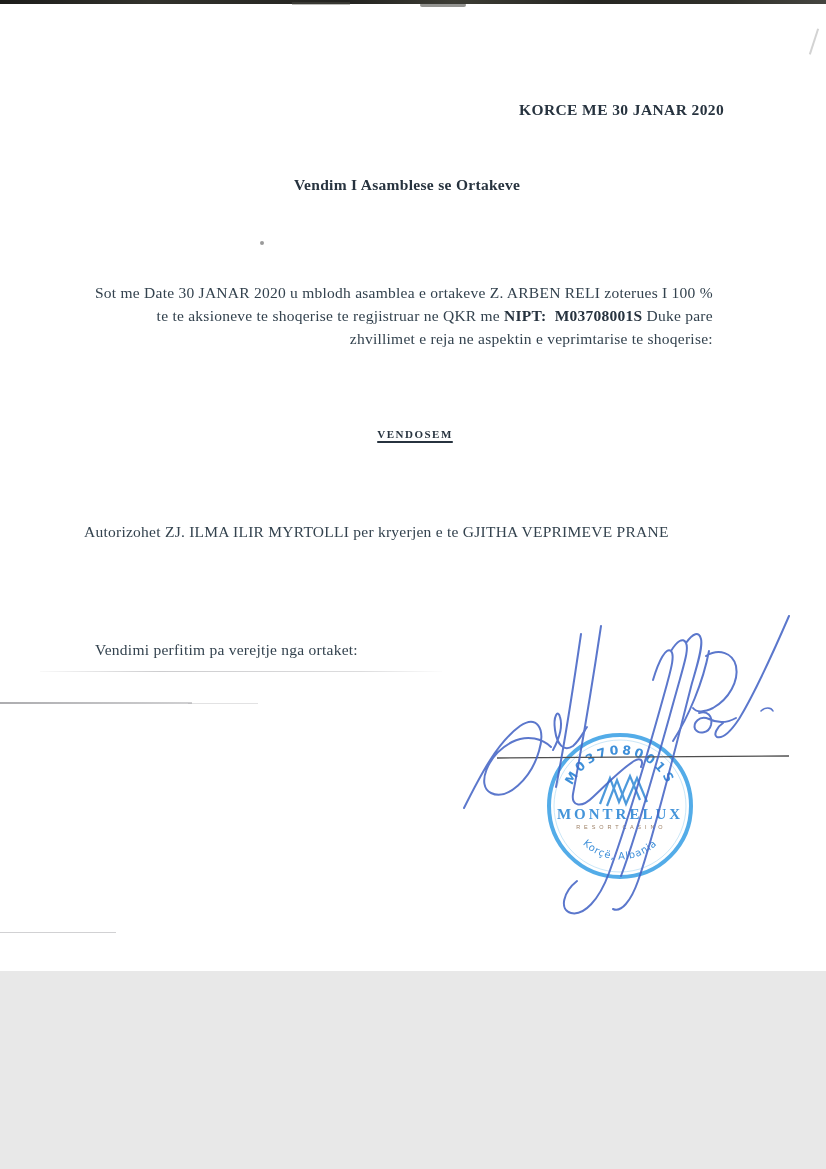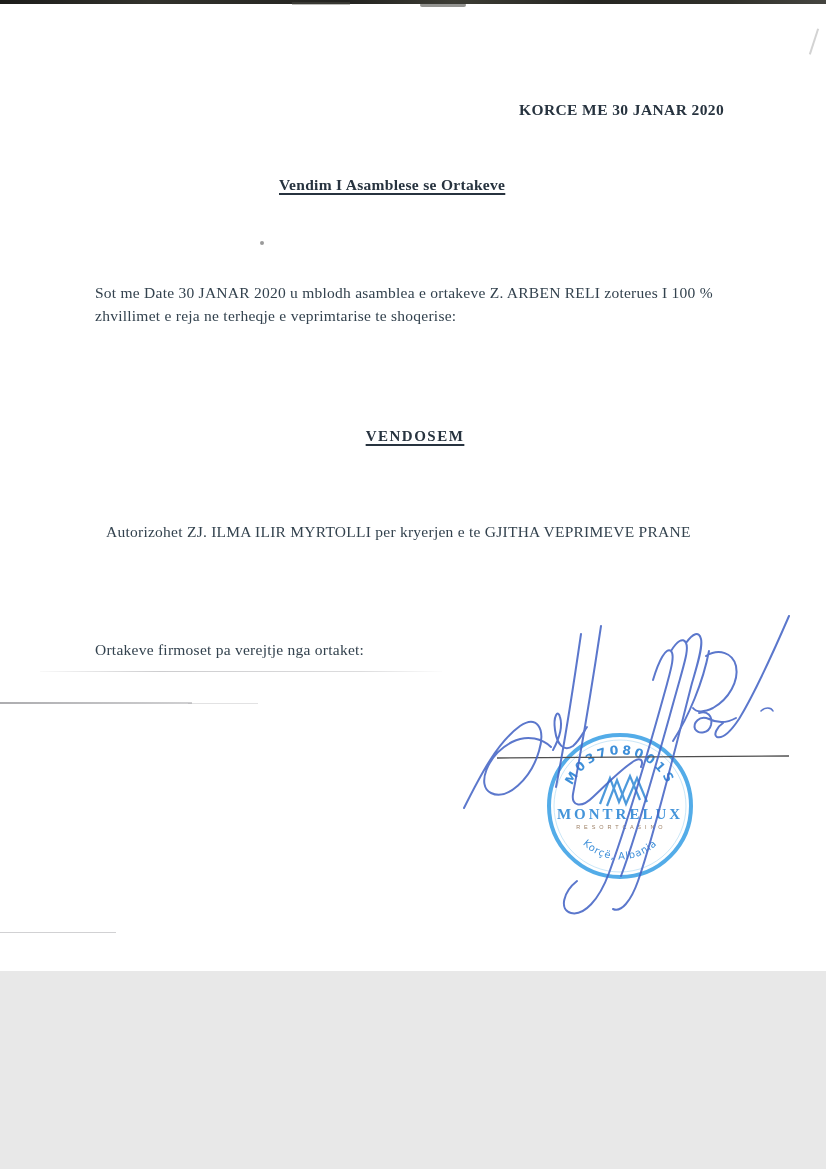--- a/index.html
+++ b/index.html
@@ -20,41 +20,41 @@
   .scan-smudge1{position:absolute;left:420px;top:3px;width:46px;height:4px;background:rgba(58,58,52,.55);filter:blur(.6px);border-radius:2px;}
   .scan-smudge2{position:absolute;left:292px;top:2px;width:58px;height:3px;background:rgba(86,86,78,.4);filter:blur(.7px);}
   .scan-dot{position:absolute;left:260px;top:241px;width:4px;height:4px;border-radius:50%;background:rgba(120,120,120,.75);}
   .scan-scratch{position:absolute;left:813px;top:28px;width:1.5px;height:27px;background:rgba(140,140,140,.38);transform:rotate(18deg);}
   .faint-line-1{position:absolute;left:40px;top:671px;width:402px;height:1px;background:linear-gradient(90deg,rgba(130,130,135,.05),rgba(130,130,135,.4) 30%,rgba(130,130,135,.28) 80%,rgba(130,130,135,.02));}
   .faint-line-2{position:absolute;left:0;top:702px;width:192px;height:1.5px;background:linear-gradient(90deg,rgba(105,105,110,.55),rgba(120,120,125,.35));}
   .faint-line-2b{position:absolute;left:188px;top:703px;width:70px;height:1px;background:rgba(150,150,155,.28);}
   .faint-line-3{position:absolute;left:0;top:932px;width:116px;height:1px;background:rgba(140,140,145,.4);}
   .faint-line-4{position:absolute;left:0;top:1099px;width:826px;height:1px;background:rgba(205,172,195,.45);}
   
-  .doc-text{position:absolute;font-size:15.5px;letter-spacing:.25px;line-height:23px;}
+  .doc-text{position:absolute;font-size:15.5px;letter-spacing:.25px;line-height:23px;text-align:right;}
   .tline{white-space:pre;}
   .tline span{white-space:pre;}
   .tline .b, .b{font-weight:bold;color:#27333f;}
   .date-line{
     position:absolute;left:519px;top:101px;
     font-weight:bold;font-size:15.5px;letter-spacing:.4px;color:#27333f;white-space:pre;
   }
   .main-title{
-    position:absolute;left:279px;top:176px;
+    position:absolute;left:294px;top:176px;
     font-weight:bold;font-size:15.5px;letter-spacing:.3px;color:#27333f;white-space:pre;
-    text-decoration:underline;text-underline-offset:3px;text-decoration-thickness:1.5px;
+    text-underline-offset:3px;text-decoration-thickness:1.5px;
   }
   .p1{left:95px;top:281px;}
   .decision-heading{
     position:absolute;left:95px;top:428px;width:640px;text-align:center;
-    font-weight:bold;font-size:15px;letter-spacing:1.5px;color:#27333f;
+    font-weight:bold;font-size:11px;letter-spacing:1.5px;color:#27333f;
     text-decoration:underline;text-underline-offset:3px;text-decoration-thickness:1.5px;
   }
   .p2{left:95px;top:468px;}
-  .p3{left:106px;top:521px;line-height:22.5px;}
+  .p3{left:84px;top:521px;line-height:22.5px;}
   .p4{left:95px;top:638px;}
   
   .sig-stamp-svg{position:absolute;left:440px;top:600px;width:386px;height:360px;}
 </style>
 </head>
 <body>
 
 <div class="page">
 
   <div class="scan-top-band"></div>
@@ -66,33 +66,34 @@
   <div class="faint-line-2"></div>
   <div class="faint-line-2b"></div>
   <div class="faint-line-3"></div>
   <div class="faint-line-4"></div>
 
   <div class="date-line">KORCE ME 30 JANAR 2020</div>
   <div class="main-title">Vendim I Asamblese se Ortakeve</div>
 
   <div class="doc-text p1">
       <div class="tline"><span>Sot me Date 30 JANAR 2020 u mblodh asamblea e ortakeve Z. ARBEN RELI zoterues I 100 %</span></div>
-      <div class="tline"><span>zhvillimet e reja ne terheqje e veprimtarise te shoqerise:</span></div>
+      <div class="tline"><span>te te aksioneve te shoqerise te regjistruar ne QKR me </span><span class="b">NIPT:  M03708001S</span><span> Duke pare</span></div>
+      <div class="tline"><span>zhvillimet e reja ne aspektin e veprimtarise te shoqerise:</span></div>
     </div>
 
   <div class="decision-heading">VENDOSEM</div>
 
   <div class="doc-text p2">
     </div>
 
   <div class="doc-text p3">
       <div class="tline"><span>Autorizohet ZJ. ILMA ILIR MYRTOLLI per kryerjen e te GJITHA VEPRIMEVE PRANE</span></div>
     </div>
 
-  <div class="doc-text p4">Ortakeve firmoset pa verejtje nga ortaket:</div>
+  <div class="doc-text p4">Vendimi perfitim pa verejtje nga ortaket:</div>
 
   <svg class="sig-stamp-svg" viewBox="0 0 386 360">
     <defs>
       <path id="topArc" d="M130,192 A52,52 0 0 1 230,192"></path>
       <path id="bottomArc" d="M133,231 A53,53 0 0 0 227,231"></path>
     </defs>
 
     <g>
       <circle cx="180" cy="206" r="71" fill="none" stroke-width="4" opacity="0.92" stroke="#44a5e6"></circle>
       <circle cx="180" cy="206" r="66" fill="none" stroke="#9ed2f0" stroke-width="1" opacity="0.55"></circle>

